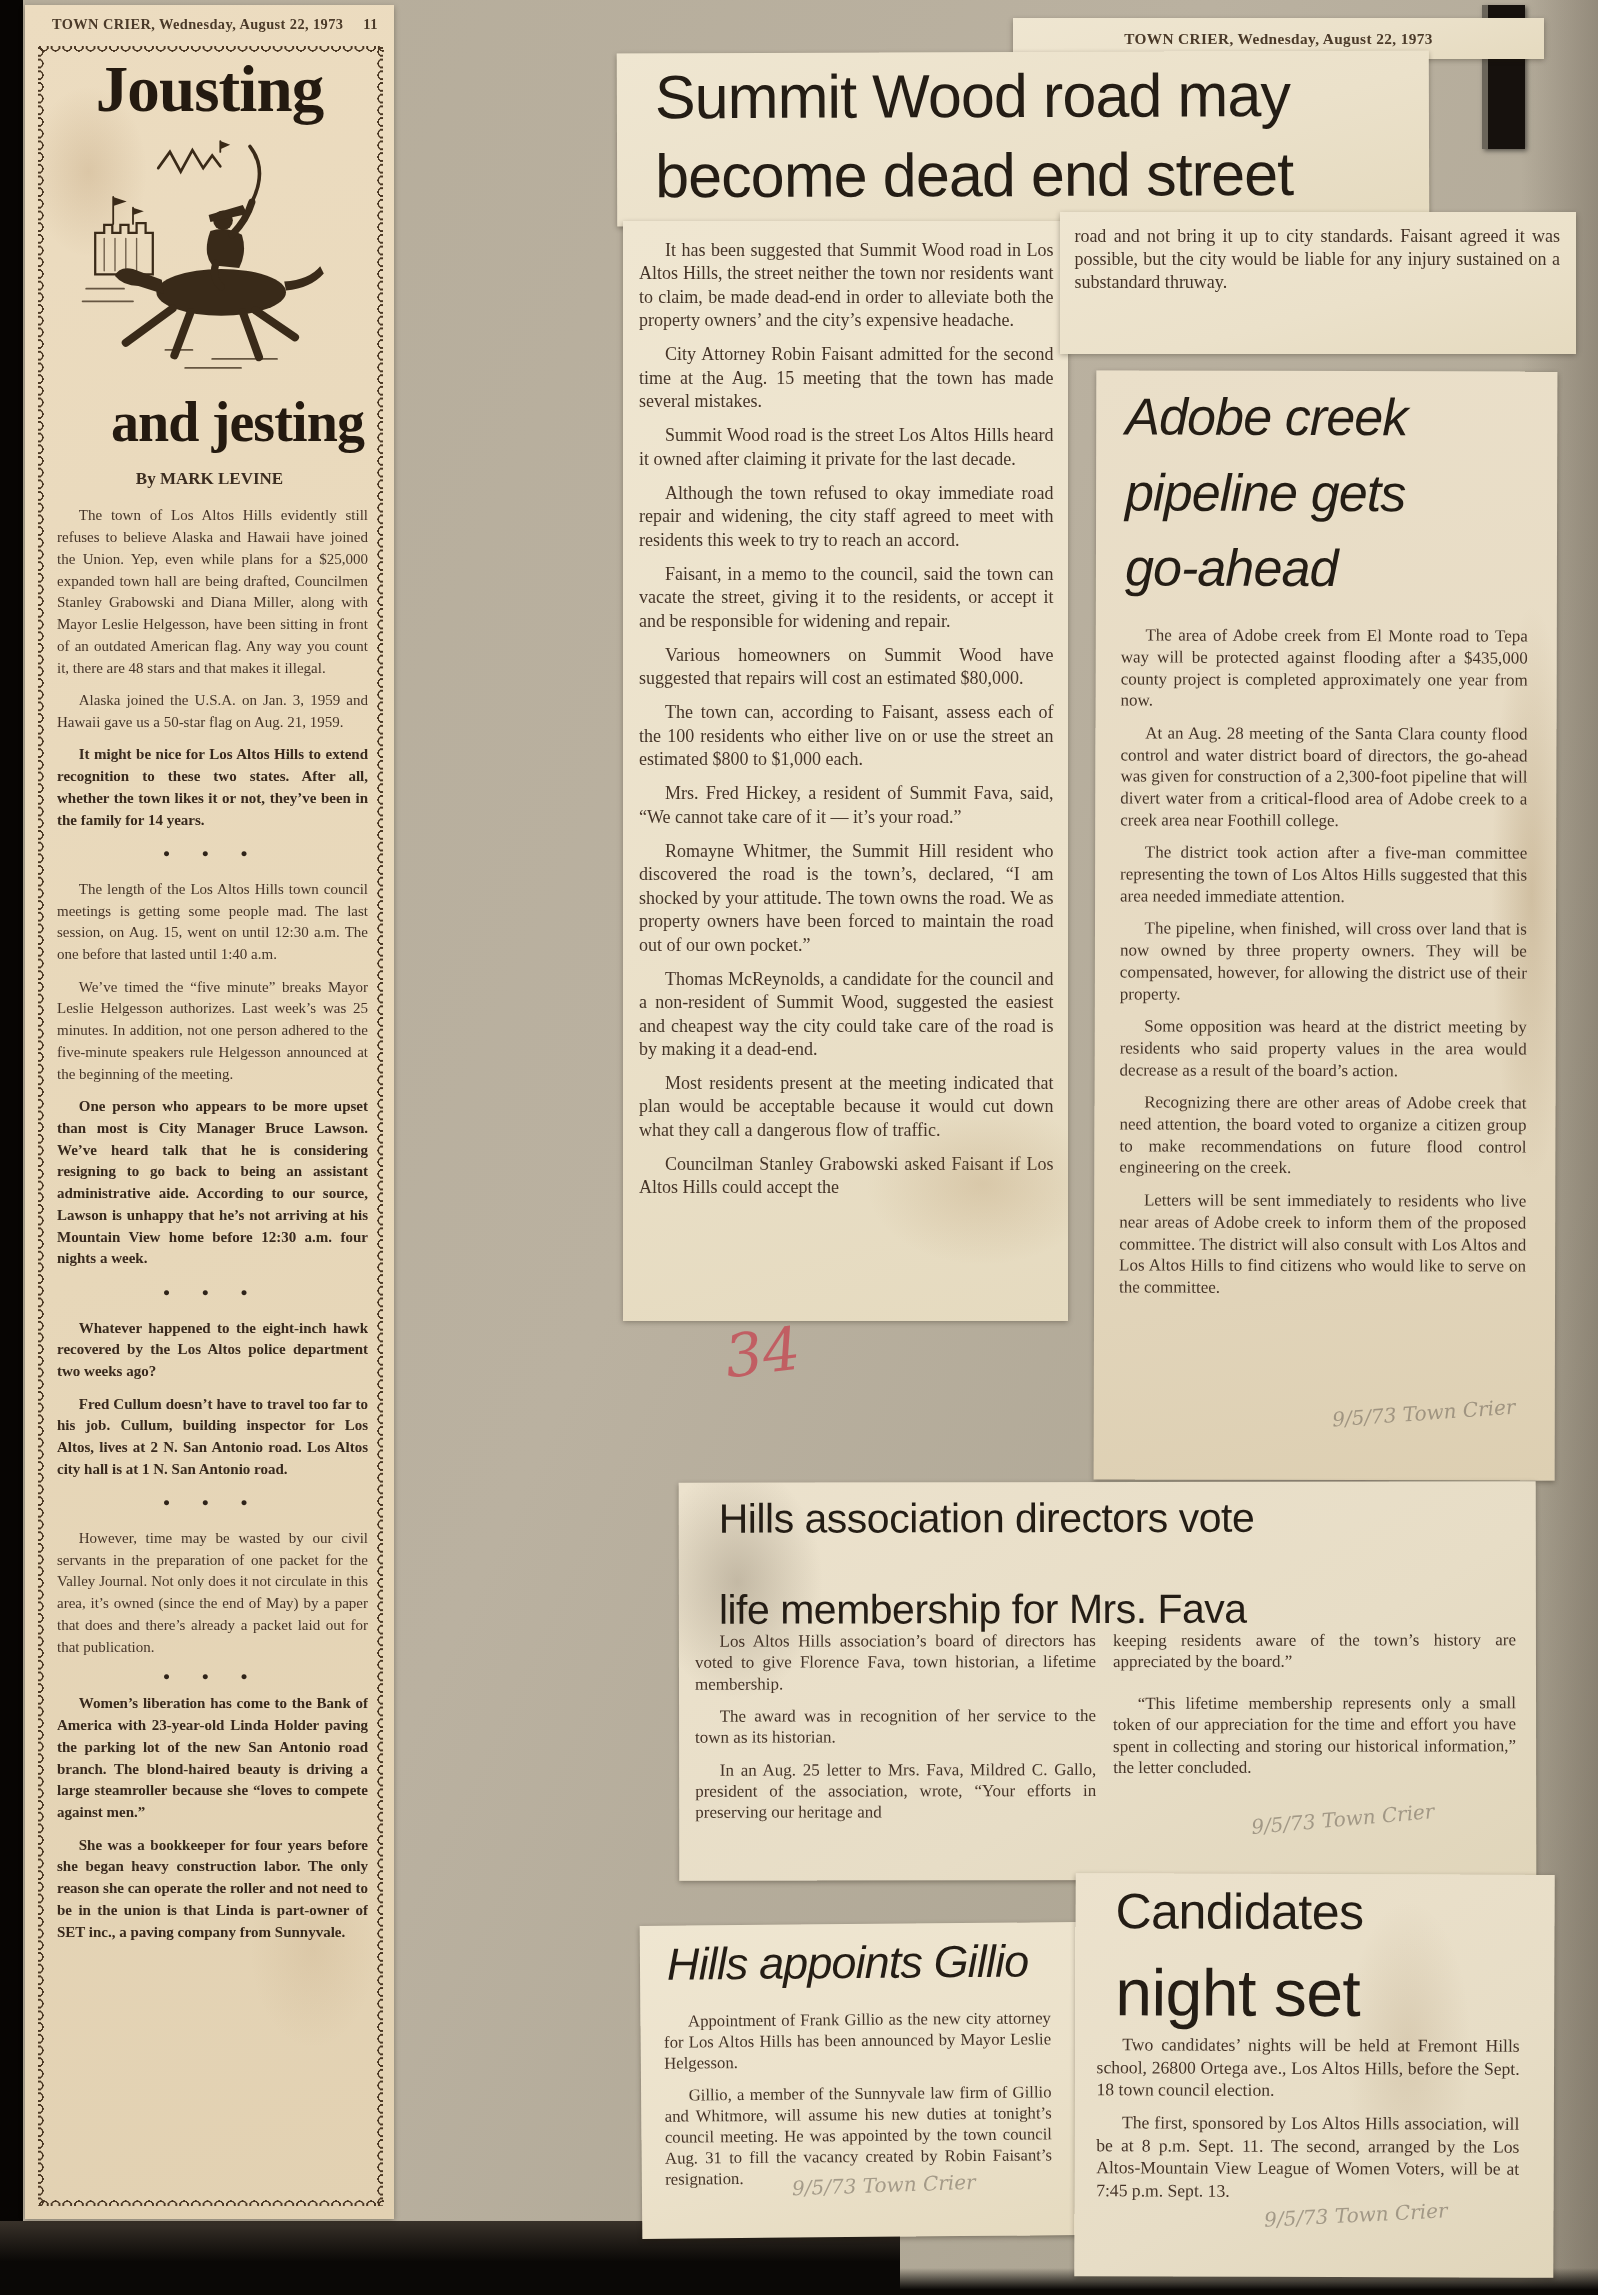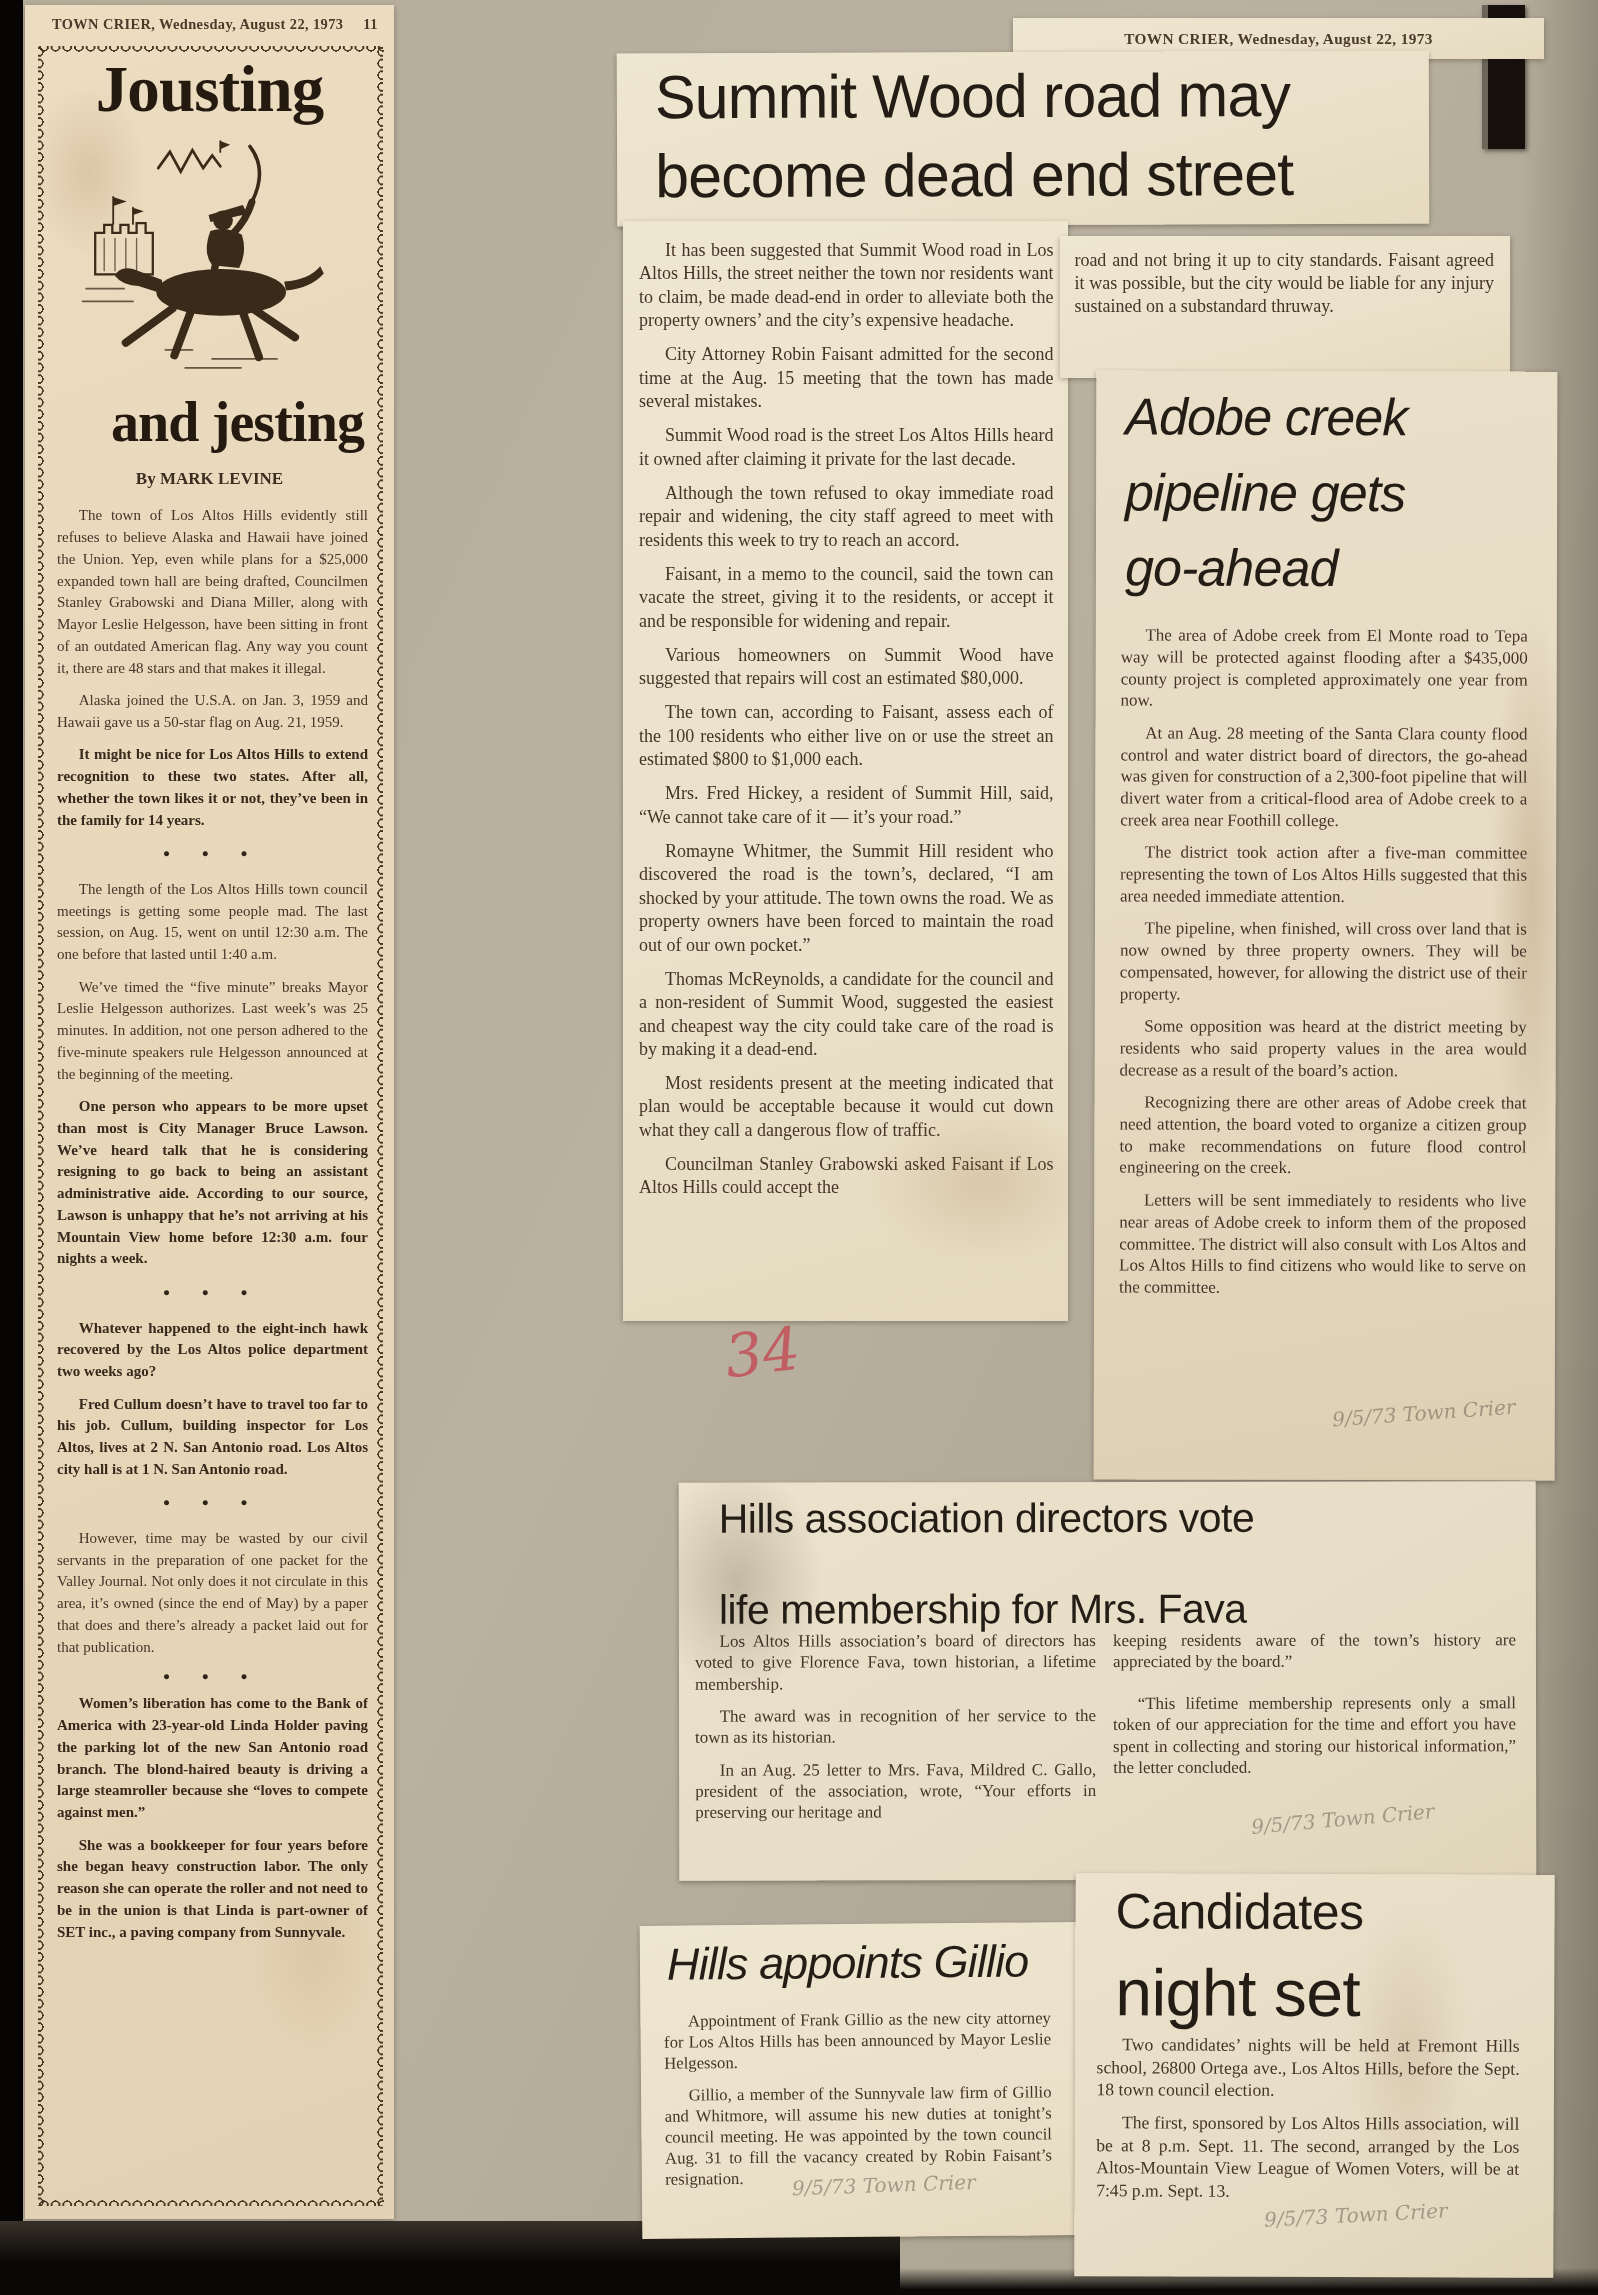--- a/index.html
+++ b/index.html
@@ -139,29 +139,29 @@
 <div class="clip cream-b" style="left:623px;top:221px;width:445px;height:1100px;overflow:hidden;">
   <div class="blotch" style="left:243px;top:882px;width:234px;height:162px;background:radial-gradient(closest-side,rgba(158,118,66,.20),rgba(158,118,66,0));"></div>
   <div style="padding:18px 14.4px 0 16px;font-size:18px;line-height:1.3;">
     <p class="np">It has been suggested that Summit Wood road in Los Altos Hills, the street neither the town nor residents want to claim, be made dead-end in order to alleviate both the property owners’ and the city’s expensive headache.</p>
     <p class="np">City Attorney Robin Faisant admitted for the second time at the Aug. 15 meeting that the town has made several mistakes.</p>
     <p class="np">Summit Wood road is the street Los Altos Hills heard it owned after claiming it private for the last decade.</p>
     <p class="np">Although the town refused to okay immediate road repair and widening, the city staff agreed to meet with residents this week to try to reach an accord.</p>
     <p class="np">Faisant, in a memo to the council, said the town can vacate the street, giving it to the residents, or accept it and be responsible for widening and repair.</p>
     <p class="np">Various homeowners on Summit Wood have suggested that repairs will cost an estimated $80,000.</p>
     <p class="np">The town can, according to Faisant, assess each of the 100 residents who either live on or use the street an estimated $800 to $1,000 each.</p>
-    <p class="np">Mrs. Fred Hickey, a resident of Summit Hill, said, “We cannot take care of it — it’s your road.”</p>
+    <p class="np">Mrs. Fred Hickey, a resident of Summit Fava, said, “We cannot take care of it — it’s your road.”</p>
     <p class="np">Romayne Whitmer, the Summit Hill resident who discovered the road is the town’s, declared, “I am shocked by your attitude. The town owns the road. We as property owners have been forced to maintain the road out of our own pocket.”</p>
     <p class="np">Thomas McReynolds, a candidate for the council and a non-resident of Summit Wood, suggested the easiest and cheapest way the city could take care of the road is by making it a dead-end.</p>
     <p class="np">Most residents present at the meeting indicated that plan would be acceptable because it would cut down what they call a dangerous flow of traffic.</p>
     <p class="np">Councilman Stanley Grabowski asked Faisant if Los Altos Hills could accept the</p>
   </div>
 </div>
 
-<div class="clip cream-b" style="left:1060px;top:236px;width:450px;height:142px;overflow:hidden;">
+<div class="clip cream-b" style="left:1060px;top:212px;width:516px;height:142px;overflow:hidden;">
   <div style="padding:12.6px 16px 0 14.4px;font-size:18px;line-height:1.3;">
     <p class="np" style="text-indent:0;">road and not bring it up to city standards. Faisant agreed it was possible, but the city would be liable for any injury sustained on a substandard thruway.</p>
   </div>
 </div>
 
 <div class="clip cream-c" style="left:1095px;top:371px;width:461px;height:1109px;overflow:hidden;transform:rotate(0.15deg);">
   <div class="blotch" style="left:396px;top:234px;width:81px;height:576px;background:radial-gradient(closest-side,rgba(140,108,62,.25),rgba(140,108,62,0));"></div>
   <div class="headline-sans" style="position:absolute;left:29px;top:16px;font-size:52px;font-style:italic;letter-spacing:-0.9px;">Adobe creek</div>
   <div class="headline-sans" style="position:absolute;left:29px;top:92px;font-size:52px;font-style:italic;letter-spacing:-0.9px;">pipeline gets</div>
   <div class="headline-sans" style="position:absolute;left:29px;top:167px;font-size:52px;font-style:italic;letter-spacing:-0.9px;">go-ahead</div>

